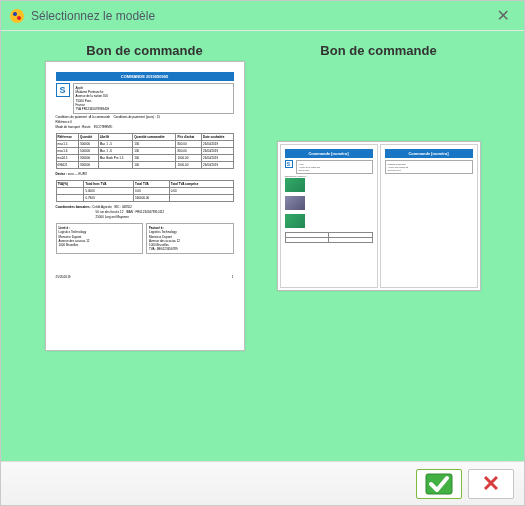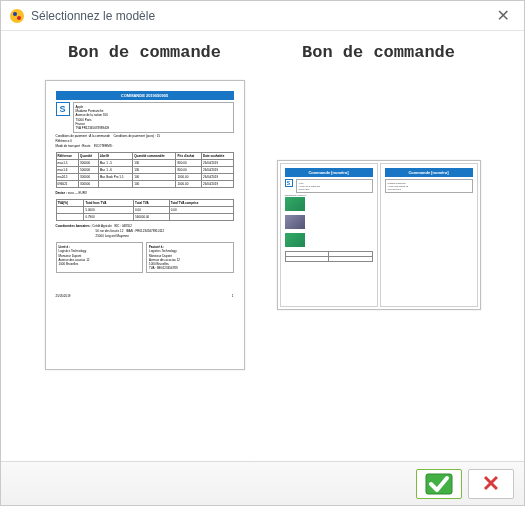--- a/index.html
+++ b/index.html
@@ -1,34 +1,34 @@
 <!DOCTYPE html>
 <html><head>
 <meta charset="utf-8">
 <style>
   * { box-sizing: border-box; margin: 0; padding: 0; }
   body { font-family: "Segoe UI", Tahoma, sans-serif; background: #ccc; }
   .window {
-    width: 525px; height: 506px; background: #ffffff; border: 1px solid #c9c9c9;
+    width: 525px; height: 506px; background: #86efac; border: 1px solid #c9c9c9;
     display: flex; flex-direction: column; overflow: hidden;
   }
   .titlebar {
     height: 30px; display: flex; align-items: center; padding: 0 8px;
     border-bottom: 1px solid #e5e5e5; font-size: 12px; color: #4e5a66;
     justify-content: space-between;
   }
   .title-left { display: flex; align-items: center; gap: 6px; }
   .app-icon { width: 16px; height: 16px; }
   .close-x { font-size: 16px; color: #666; padding: 2px 6px; cursor: default; }
   .content {
     flex: 1; padding: 12px 18px 0 18px; display: flex; gap: 32px;
     justify-content: center; align-items: flex-start;
   }
   .option { display: flex; flex-direction: column; align-items: center; }
-  .opt-title { font-size: 17px; font-weight: bold; color: #333; margin-bottom: 18px; font-family: Liberation Mono, monospace; }
+  .opt-title { font-size: 13px; font-weight: bold; color: #333; margin-bottom: 3px; }
   .thumb {
     border: 1px solid #bfbfbf; background: #fff; box-shadow: 0 0 2px rgba(0,0,0,.1);
   }
   .thumb.single { width: 200px; height: 290px; padding: 10px; }
   .thumb.double {
     width: 204px; height: 150px; display: flex; gap: 2px; padding: 2px;
     margin-top: 80px;
   }
   .page { flex: 1; border: 1px solid #d0d0d0; background: #fff; padding: 4px; font-size: 3px; color: #4a4a4a; }
   .bluebar { background: #1976c5; color: #fff; padding: 2px; font-size: 4px; text-align: center; font-weight: bold; margin-bottom: 2px; }

